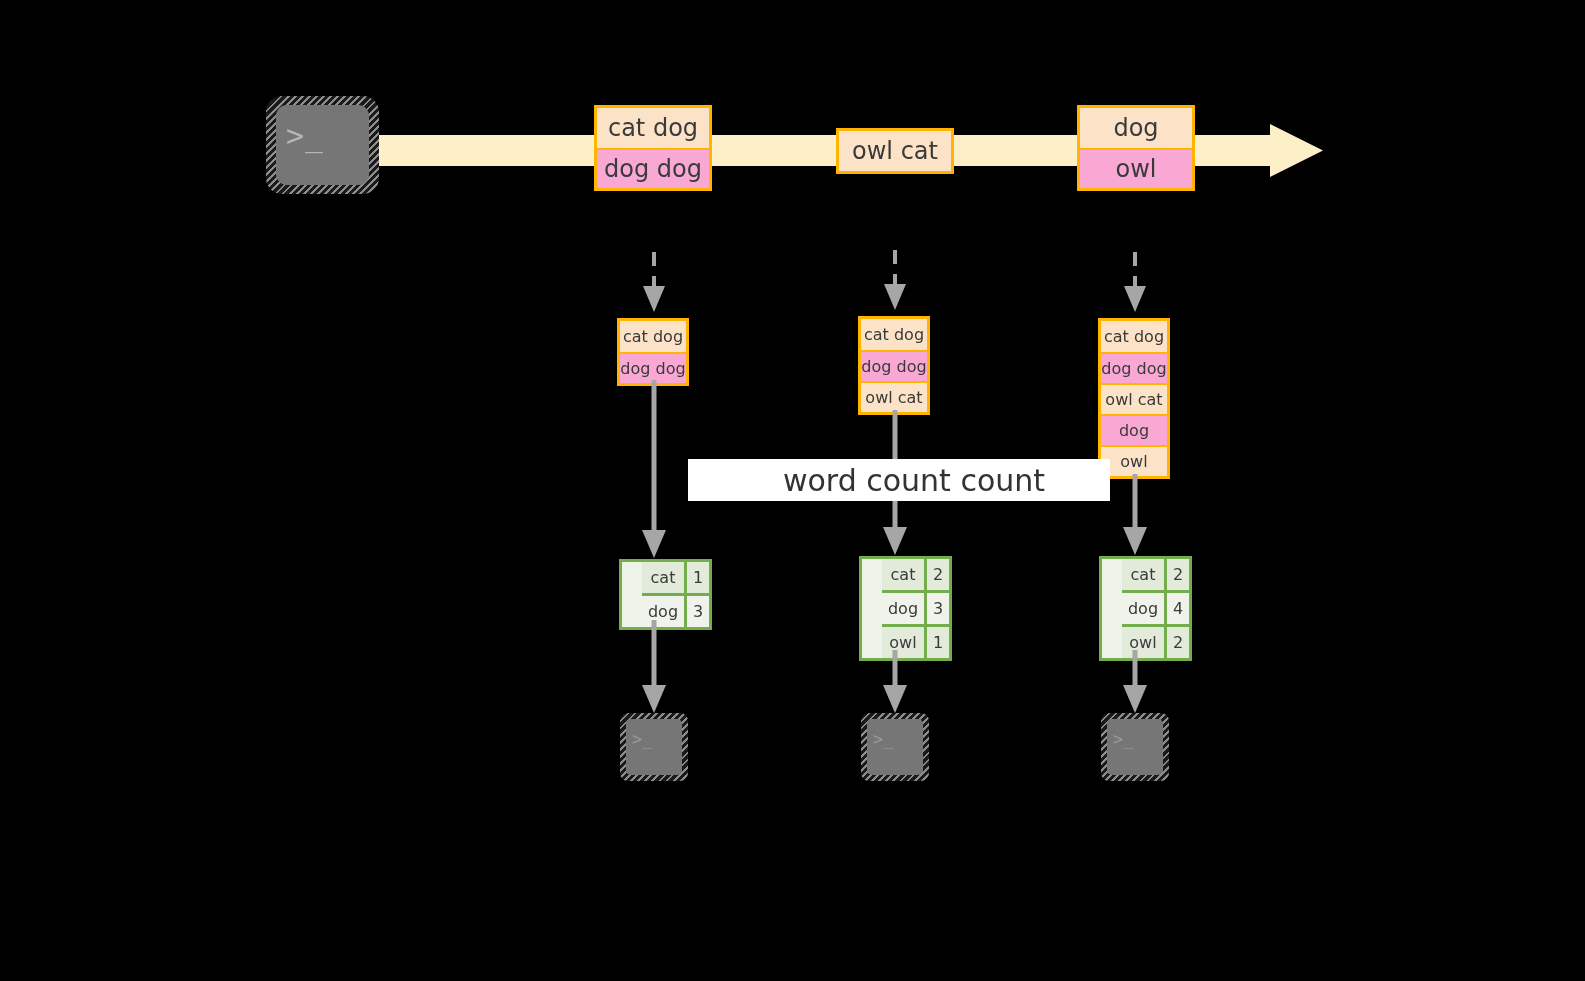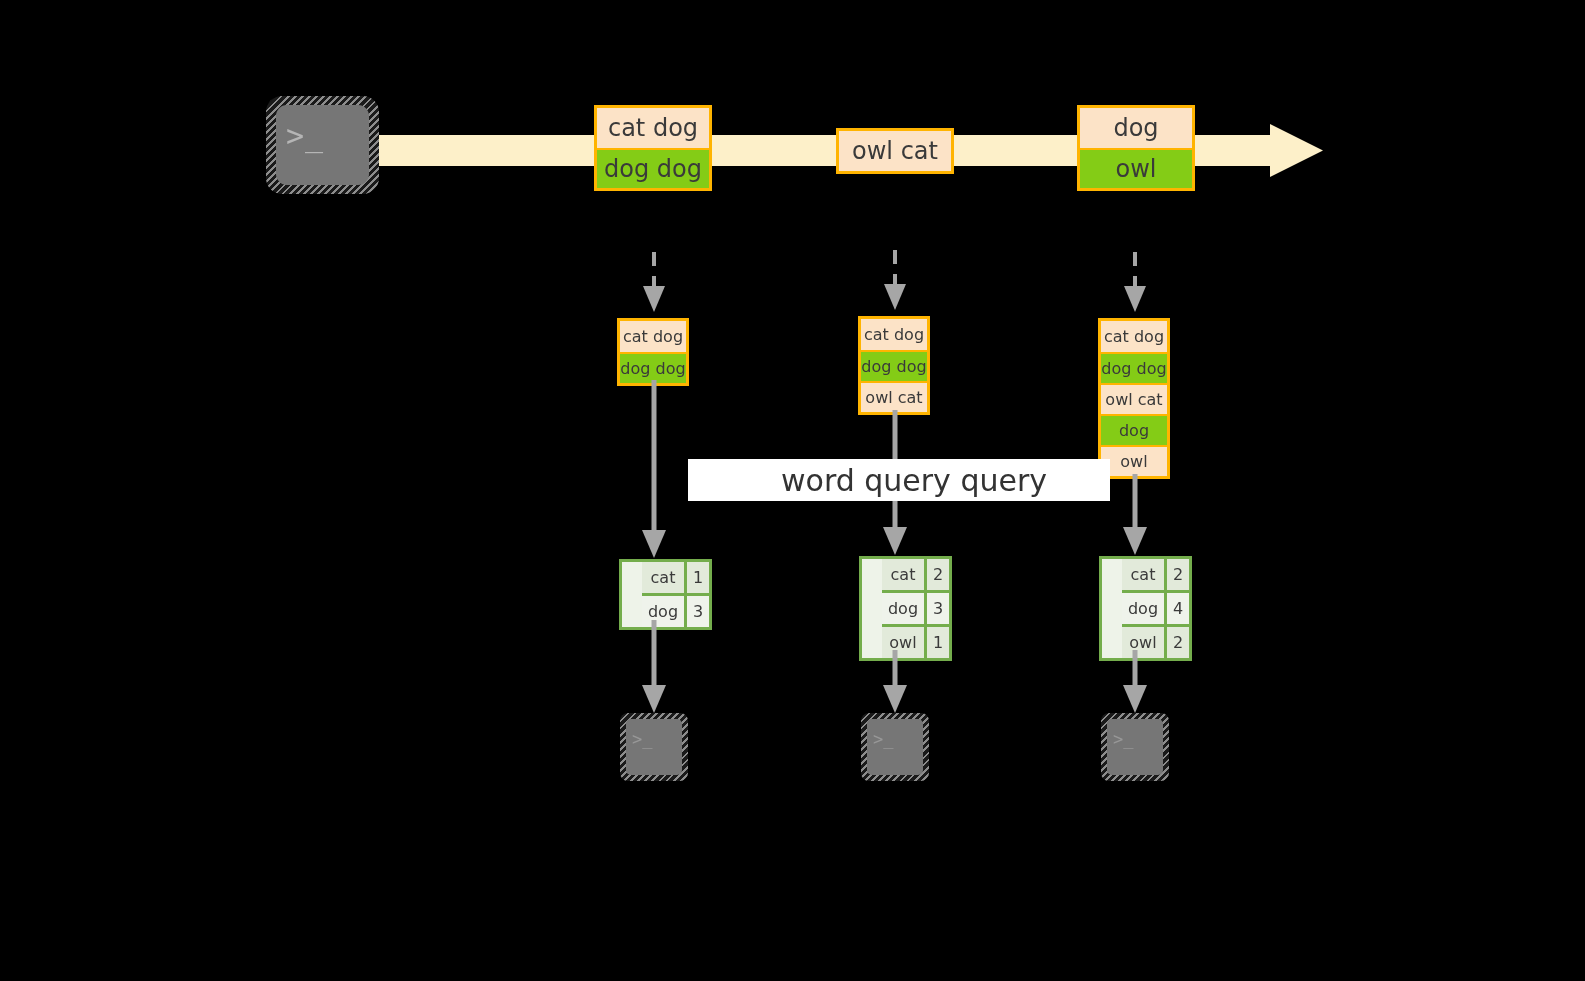--- a/index.html
+++ b/index.html
@@ -85,21 +85,21 @@
   }
   .obox .row {
     box-sizing: border-box;
     display: flex;
     align-items: center;
     justify-content: center;
     color: #3a3a3a;
     white-space: nowrap;
   }
   .obox .row.dark  { background: #fce3c7; }
-  .obox .row.light { background: #84cc16; }
+  .obox .row.light { background: #f9a8d4; }
   .obox .row + .row { border-top: 2px solid #ffb400; }
 
   
   .obox.top { }
   .obox.top .row {
     height: 40px;
     font-size: 24px;
   }
   #box-top-1 { left: 594px; top: 105px; width: 118px; }
   #box-top-2 { left: 836px; top: 128px; width: 118px; }
@@ -235,21 +235,21 @@
   <svg class="conn" style="left:878px; top:410px;" width="34" height="147" viewBox="0 0 34 147">
     <line x1="17" y1="0" x2="17" y2="119" stroke="#a6a6a6" stroke-width="5"></line>
     <polygon points="17,145 5,117 29,117" fill="#a6a6a6"></polygon>
   </svg>
   <svg class="conn" style="left:1118px; top:474px;" width="34" height="83" viewBox="0 0 34 83">
     <line x1="17" y1="0" x2="17" y2="55" stroke="#a6a6a6" stroke-width="5"></line>
     <polygon points="17,81 5,53 29,53" fill="#a6a6a6"></polygon>
   </svg>
 
   <div id="query-band">
-    <span class="label">word query query</span>
+    <span class="label">word count count</span>
   </div>
 
   <div class="gtable" id="gtab-1">
     <div class="grow dark">
       <div class="gc word">cat</div>
       <div class="gc count">1</div>
     </div>
     <div class="grow light">
       <div class="gc word">dog</div>
       <div class="gc count">3</div>

